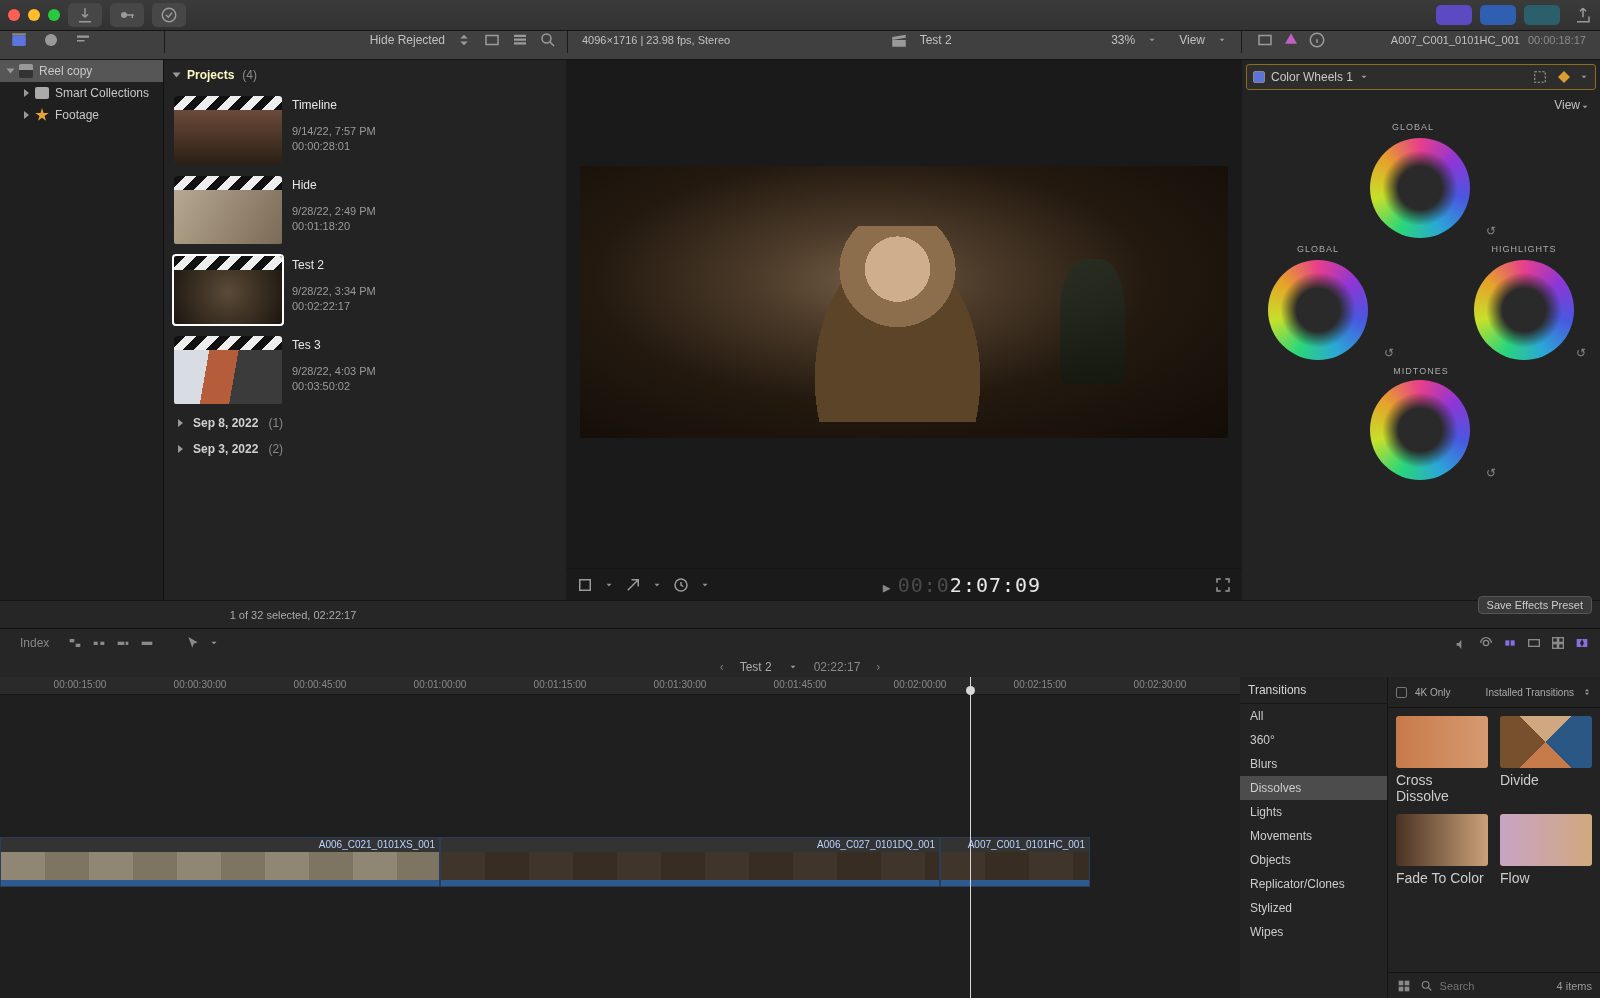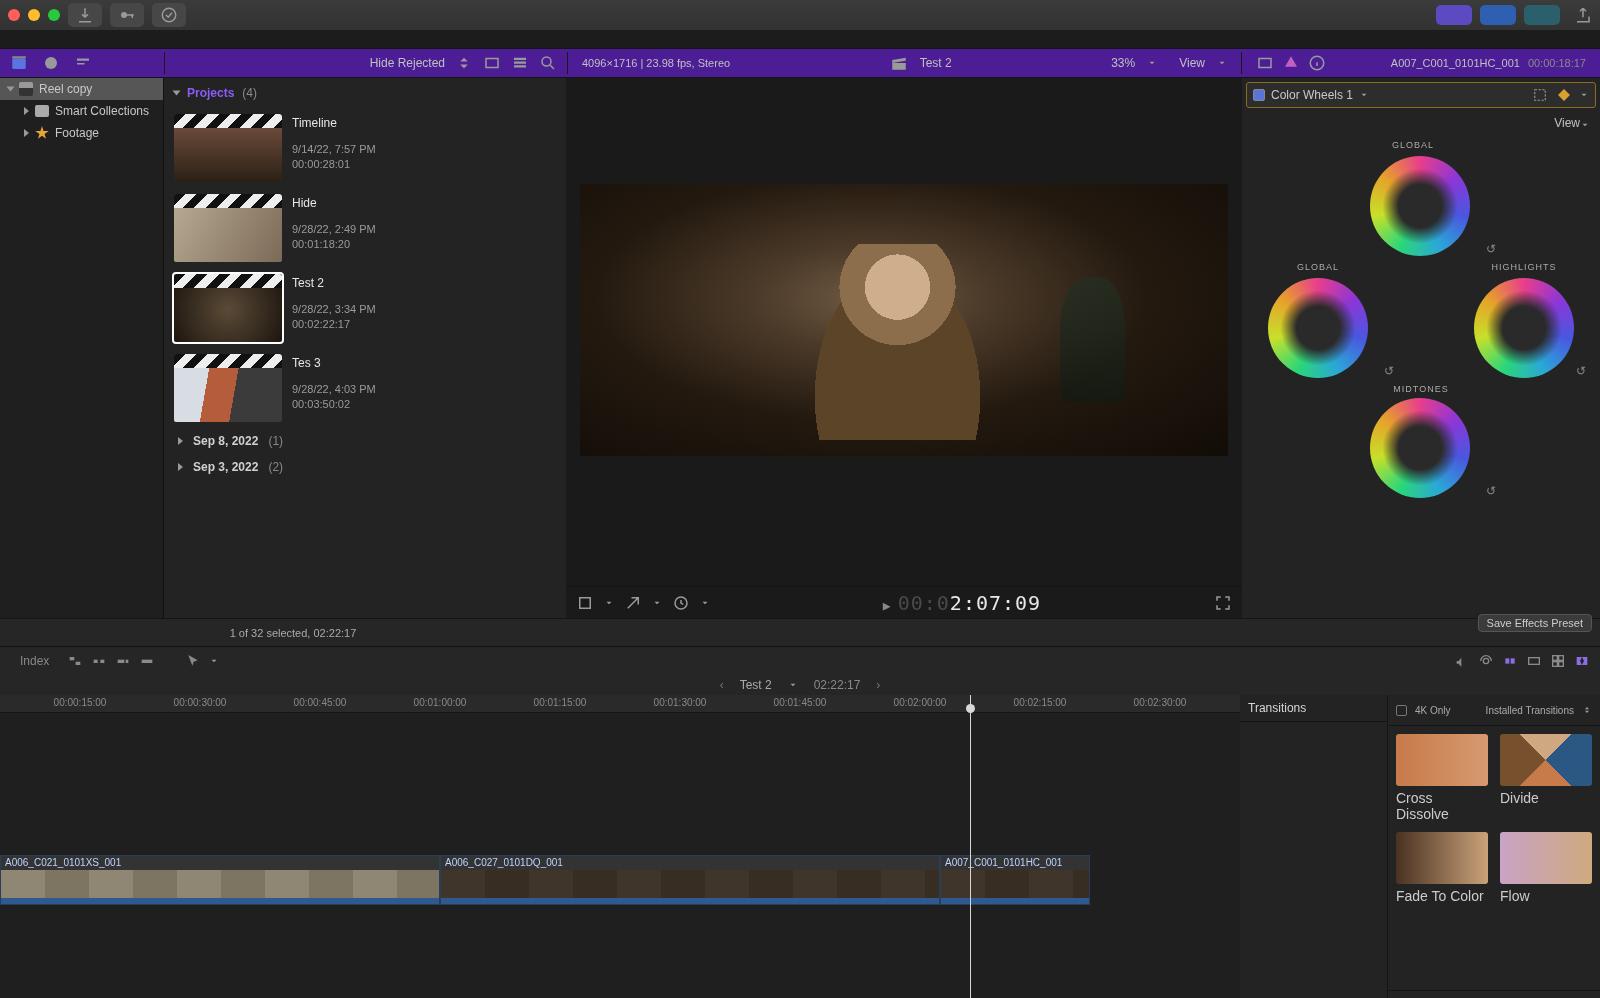--- a/index.html
+++ b/index.html
@@ -6,21 +6,21 @@
   html, body { width: 1600px; height: 998px; background: #1c1c1c; color: #c8c8c8; font-family: -apple-system, "Helvetica Neue", Arial, sans-serif; font-size: 12px; overflow: hidden; }
   .chrome-bar { height: 30px; background: linear-gradient(#3b3b3b,#323232); display:flex; align-items:center; padding:0 8px; gap:8px; }
   .traffic { display:flex; gap:8px; }
   .traffic span { width:12px; height:12px; border-radius:50%; display:block; }
   .tl-red{background:#ff5f56;} .tl-yellow{background:#ffbd2e;} .tl-green{background:#27c93f;}
   .chrome-btn { background:#474747; border-radius:5px; padding:3px 8px; color:#ddd; font-size:12px; display:flex; align-items:center; }
   .chrome-pill { width:36px; height:20px; border-radius:5px; }
   .pill-purple{background:#5b4ac2;} .pill-blue{background:#2f5fb0;} .pill-teal{background:#2b5f6c;}
   .share{ margin-left:6px; width:18px; height:18px; color:#bbb; }
 
-  .secondary-bar { height:30px; background:#4c1d95; display:flex; align-items:center; border-top:1px solid #151515; border-bottom:1px solid #151515;margin-top:18px; }
+  .secondary-bar { height:30px; background:#404040; display:flex; align-items:flex-start; border-top:1px solid #151515; border-bottom:1px solid #151515; }
   .secondary-left{width:164px; display:flex; gap:14px; padding:0 10px;}
   .secondary-browser{flex:0 0 402px; display:flex; align-items:center; justify-content:flex-end; gap:10px; padding-right:10px;}
   .secondary-viewer{flex:1; display:flex; align-items:center; gap:12px; padding:0 14px;}
   .secondary-inspector{flex:0 0 358px; display:flex; align-items:center; gap:8px; padding:0 14px;}
   .icn{width:18px; height:18px; display:inline-block; color:#9a9a9a;}
   .sep{width:1px; height:22px; background:#1a1a1a;}
   .txt{color:#c0c0c0;}
   .txt-dim{color:#8a8a8a;}
   .txt-small{font-size:11px;}
 
@@ -88,21 +88,21 @@
   .mini-icn.purple{color:#8a6ddf;}
   .tl-title-bar{height:20px;background:#262626;display:flex;align-items:center;justify-content:center;gap:16px;font-size:12px;color:#aaa;}
   .tl-title-bar .arrow{color:#777;}
   .tl-body{flex:1;display:flex;}
   .tl-tracks{flex:1;background:#1f1f1f;position:relative;overflow:hidden;}
   .ruler{height:18px;background:#2a2a2a;position:relative;font-size:10px;color:#8a8a8a;border-bottom:1px solid #151515;}
   .tick{position:absolute;top:2px;transform:translateX(-50%);}
   .playhead{position:absolute;top:0;bottom:0;width:1px;background:#d7d7d7;left:970px;}
   .playhead::before{content:"";position:absolute;top:9px;left:-4px;width:9px;height:9px;background:#d7d7d7;border-radius:50%;}
   .clips-row{position:absolute;left:0;top:160px;height:50px;display:flex;}
-  .clip{position:relative;border:1px solid #2a3e5a;background:#2a3e5a;}
+  .clip{position:relative;border:1px solid #2a3e5a;background:#2a3e5a;text-align:right;}
   .clip .strip{position:absolute;top:0;left:0;right:0;height:14px;background:#333;color:#bcd3ff;font-size:10px;padding:1px 4px;overflow:hidden;}
   .clip .thumbs{position:absolute;top:14px;left:0;right:0;bottom:6px;background:repeating-linear-gradient(90deg,#40352a 0 44px,#372d22 44px 88px);}
   .clip .audio{position:absolute;left:0;right:0;bottom:0;height:6px;background:#2f5a8f;}
   .clip1{width:440px;} .clip1 .thumbs{background:repeating-linear-gradient(90deg,#8f8673 0 44px,#7d7562 44px 88px);}
   .clip2{width:500px;}
   .clip3{width:150px;}
 
   .effects-panel{width:360px; display:flex; background:#232323;}
   .fx-cats{width:150px;border-right:1px solid #151515;}
   .fx-head{padding:6px 8px;color:#d6d6d6;font-size:12px;border-bottom:1px solid #151515;}
@@ -246,21 +246,21 @@
     <div class="sb-row sb-child">
       <span class="tri"></span>
       <span class="star"></span>
       <span>Footage</span>
     </div>
   </div>
 
   <div class="browser">
     <div class="browser-head">
       <span class="tri down"></span>
-      <span style="font-weight:600;color:#8b5cf6">Projects</span>
+      <span style="font-weight:600;color:#fef9c3">Projects</span>
       <span class="txt-dim">(4)</span>
     </div>
     <div class="proj-list" id="proj-list">
         <div class="proj">
           <div class="thumb">
             <div class="clapper"></div>
             <div class="thumb-img t1"></div>
           </div>
   <div class="proj-meta">
             <div class="proj-title">Timeline</div>
@@ -501,20 +501,32 @@
             <div class="strip">A007_C001_0101HC_001</div>
             <div class="thumbs"></div>
             <div class="audio"></div>
           </div>
         </div>
       <div class="playhead"></div>
     </div>
     <div class="effects-panel">
       <div class="fx-cats">
         <div class="fx-head">Transitions</div>
+        <div id="fx-cats">
+            <div class="fx-cat">All</div>
+            <div class="fx-cat">360°</div>
+            <div class="fx-cat">Blurs</div>
+            <div class="fx-cat selected">Dissolves</div>
+            <div class="fx-cat">Lights</div>
+            <div class="fx-cat">Movements</div>
+            <div class="fx-cat">Objects</div>
+            <div class="fx-cat">Replicator/Clones</div>
+            <div class="fx-cat">Stylized</div>
+            <div class="fx-cat">Wipes</div>
+          </div>
       </div>
       <div class="fx-right">
         <div class="fx-filters">
           <span class="chk2"></span>
           <span>4K Only</span>
           <div class="flex-sp"></div>
           <span>Installed Transitions</span>
           <span class="icn" style="width:10px"><svg viewBox="0 0 24 24" fill="currentColor">
                 <path d="M7 10l5-5 5 5zM7 14l5 5 5-5z"></path>
               </svg></span>

